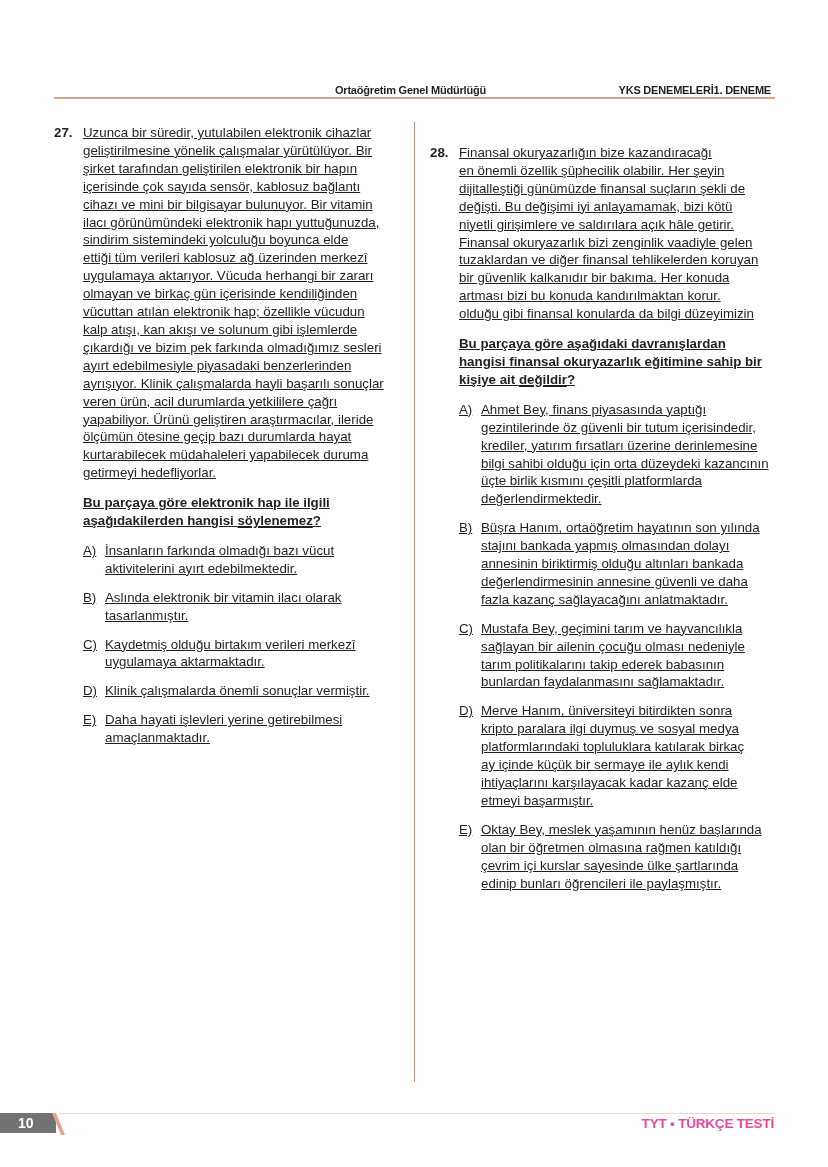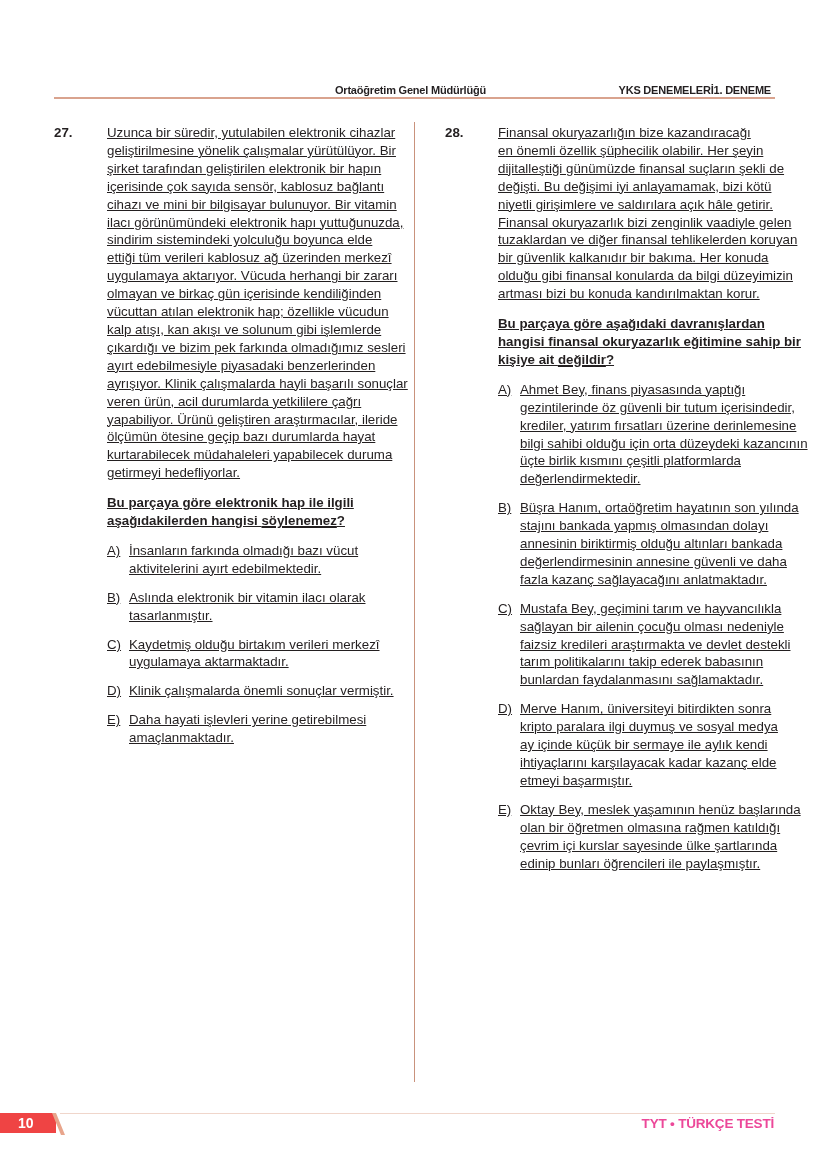--- a/index.html
+++ b/index.html
@@ -27,43 +27,43 @@
 
   
   .col-divider {
     position: absolute; left: 414px; top: 122px; width: 1px; height: 960px;
     background: #c9927c;
   }
 
   
   .col { position: absolute; top: 124px; font-size: 13.3px; line-height: 17.9px; color: #231f20; }
   .col.left { left: 54px; width: 346px; }
-  .col.right { left: 445px; width: 356px; }
-
-  .q-row { display: flex; gap: 24px; }
+  .col.right { left: 430px; width: 356px; margin-top: 20px; }
+
+  .q-row { display: flex; }
   .q-num { font-weight: bold; width: 29px; flex: none; }
   .q-body { flex: 1; text-decoration: underline; }
   .line { display: block; white-space: nowrap; }
 
   .stem { font-weight: bold; margin-top: 12px; }
   .stem u { text-decoration: underline; text-underline-offset: 2px; }
 
   .options { margin-top: 12px; }
   .option { display: flex; margin-bottom: 11px; }
   .option .opt-letter { width: 22px; flex: none; }
   .option .opt-text { flex: 1; }
 
   
   .footer-rule {
     position: absolute; left: 60px; top: 1113px; width: 715px; height: 1px;
     background: #f0d6cb;
   }
   .page-tab {
     position: absolute; left: 0; top: 1113px; width: 56px; height: 20px;
-    background: #ef4444;
+    background: #737373;
     color: #fff; font-weight: bold; font-size: 14px;
     line-height: 20px; padding-left: 18px;
   }
   .page-tab-slash {
     position: absolute; left: 52px; top: 1111px; width: 14px; height: 24px;
   }
   .footer-title {
     position: absolute; right: 54px; top: 1116px;
     font-weight: bold; font-size: 13.5px; color: #ec4899; letter-spacing: -0.2px;
   }
@@ -160,22 +160,22 @@
       <div class="q-body">
         <div class="passage">
           <span class="line">Finansal okuryazarlığın bize kazandıracağı</span>
           <span class="line">en önemli özellik şüphecilik olabilir. Her şeyin</span>
           <span class="line">dijitalleştiği günümüzde finansal suçların şekli de</span>
           <span class="line">değişti. Bu değişimi iyi anlayamamak, bizi kötü</span>
           <span class="line">niyetli girişimlere ve saldırılara açık hâle getirir.</span>
           <span class="line">Finansal okuryazarlık bizi zenginlik vaadiyle gelen</span>
           <span class="line">tuzaklardan ve diğer finansal tehlikelerden koruyan</span>
           <span class="line">bir güvenlik kalkanıdır bir bakıma. Her konuda</span>
+          <span class="line">artması bizi bu konuda kandırılmaktan korur.</span>
           <span class="line">olduğu gibi finansal konularda da bilgi düzeyimizin</span>
-          <span class="line">artması bizi bu konuda kandırılmaktan korur.</span>
         </div>
 
         <div class="stem">
           <span class="line">Bu parçaya göre aşağıdaki davranışlardan</span>
           <span class="line">hangisi finansal okuryazarlık eğitimine sahip bir</span>
           <span class="line"><span>kişiye ait </span><u>değildir</u><span>?</span></span>
         </div>
 
         <div class="options">
           <div class="option">
@@ -197,30 +197,30 @@
               <span class="line">annesinin biriktirmiş olduğu altınları bankada</span>
               <span class="line">değerlendirmesinin annesine güvenli ve daha</span>
               <span class="line">fazla kazanç sağlayacağını anlatmaktadır.</span>
             </span>
           </div>
           <div class="option">
             <span class="opt-letter">C)</span>
             <span class="opt-text">
               <span class="line">Mustafa Bey, geçimini tarım ve hayvancılıkla</span>
               <span class="line">sağlayan bir ailenin çocuğu olması nedeniyle</span>
-              <span class="line">faizsiz kredileri araştırmakta ve devlet destekli</span>
               <span class="line">tarım politikalarını takip ederek babasının</span>
               <span class="line">bunlardan faydalanmasını sağlamaktadır.</span>
             </span>
           </div>
           <div class="option">
             <span class="opt-letter">D)</span>
             <span class="opt-text">
               <span class="line">Merve Hanım, üniversiteyi bitirdikten sonra</span>
               <span class="line">kripto paralara ilgi duymuş ve sosyal medya</span>
+              <span class="line">platformlarındaki topluluklara katılarak birkaç</span>
               <span class="line">ay içinde küçük bir sermaye ile aylık kendi</span>
               <span class="line">ihtiyaçlarını karşılayacak kadar kazanç elde</span>
               <span class="line">etmeyi başarmıştır.</span>
             </span>
           </div>
           <div class="option">
             <span class="opt-letter">E)</span>
             <span class="opt-text">
               <span class="line">Oktay Bey, meslek yaşamının henüz başlarında</span>
               <span class="line">olan bir öğretmen olmasına rağmen katıldığı</span>

